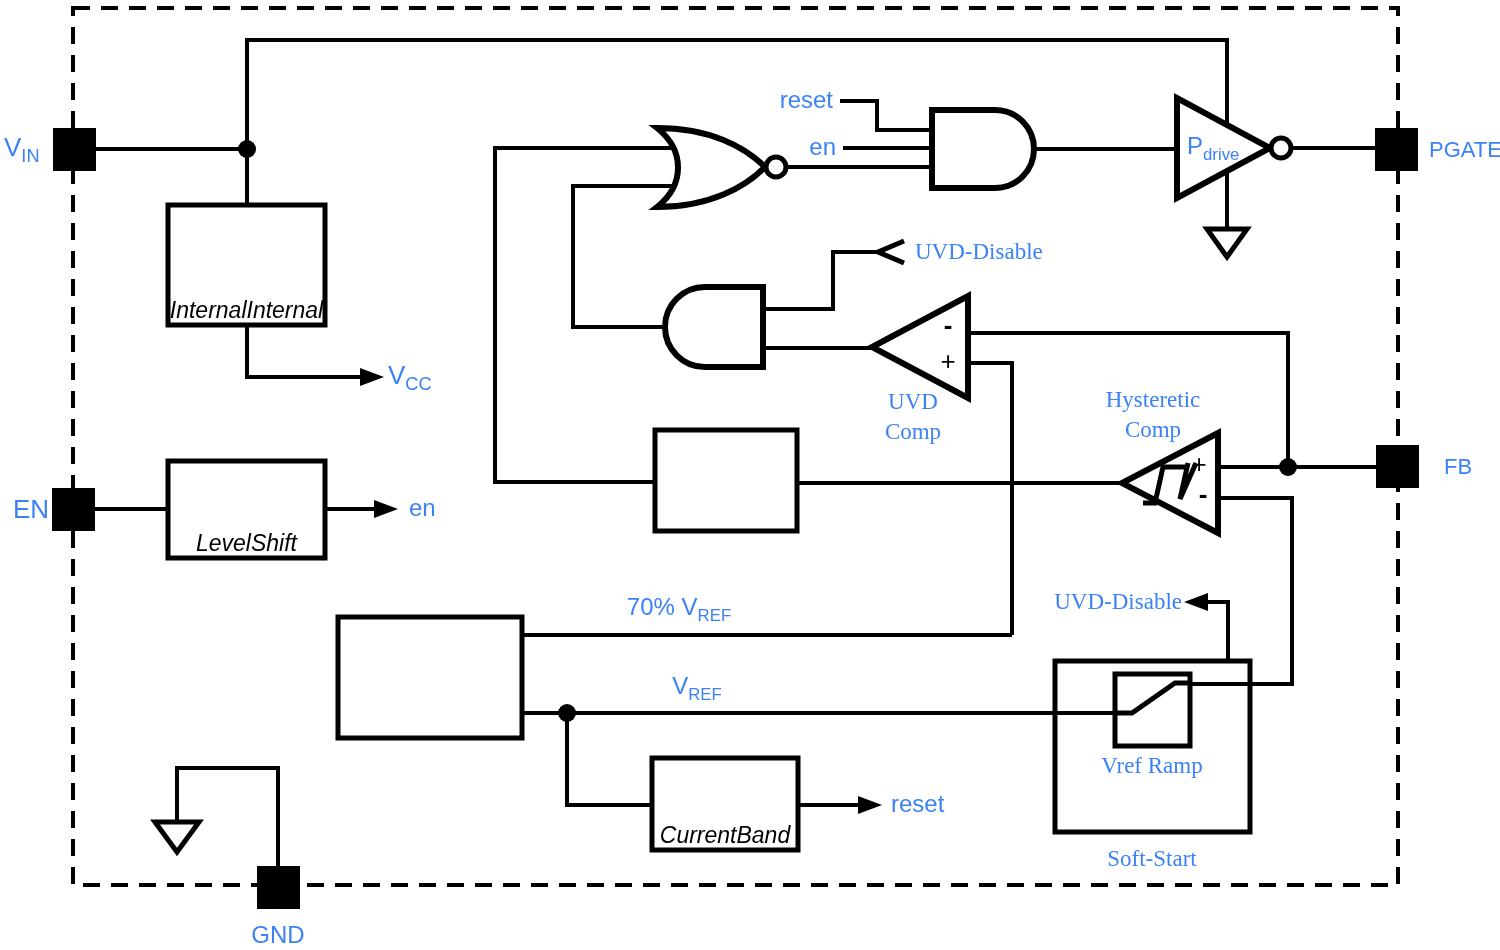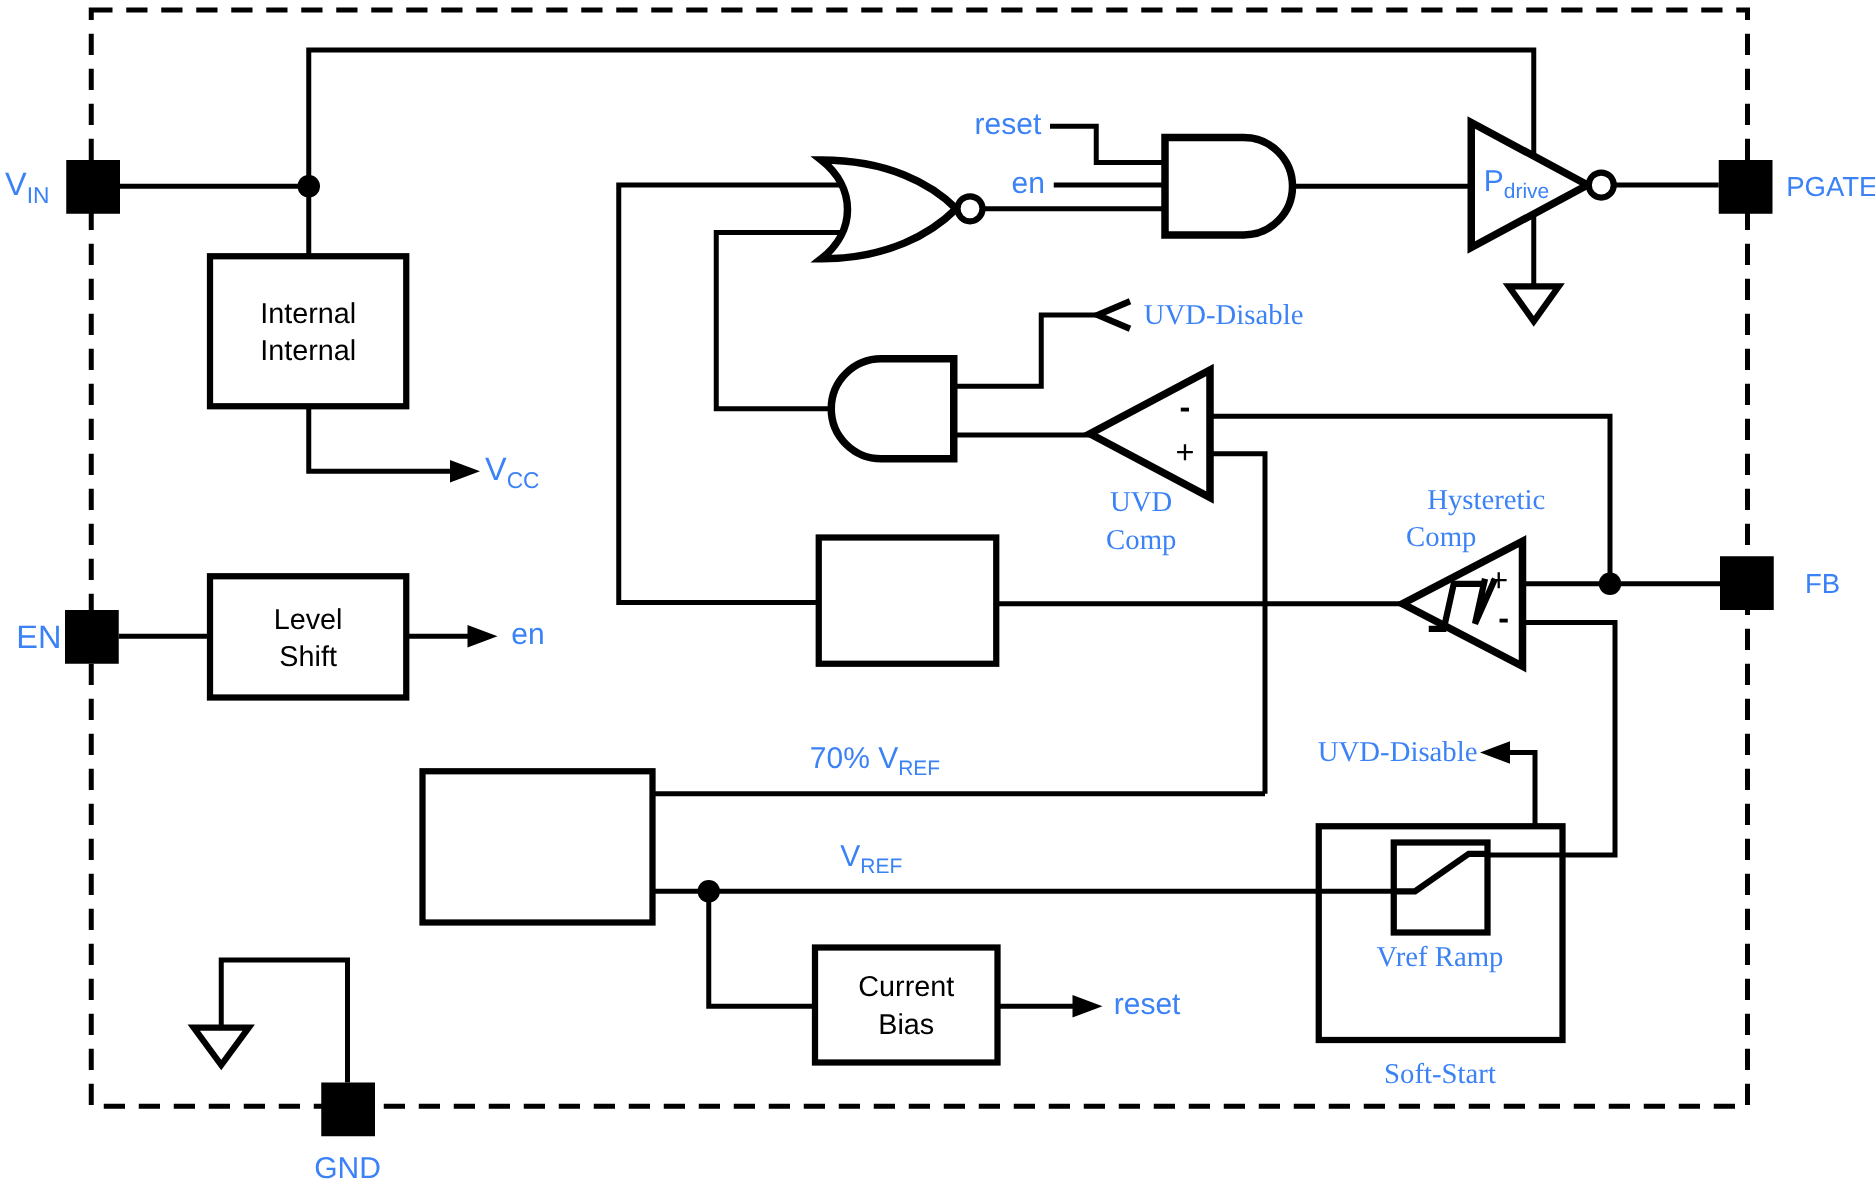--- a/index.html
+++ b/index.html
@@ -8,22 +8,22 @@
   #wires{position:absolute;left:0;top:0;}
   .lbl{position:absolute;white-space:nowrap;color:#3b82f6;line-height:1.1;}
   .c{transform:translateX(-50%);}
   .r{transform:translateX(-100%);}
   .f22{font-size:22px;}
   .f23{font-size:23px;font-family:Liberation Serif, serif;}
   .f24{font-size:24px;}
   .f26{font-size:26px;}
   .f28{font-size:28px;font-weight:bold;}
   sub{font-size:70%;}
-  .blk-label{position:absolute;display:flex;flex-direction:column;align-items:center;
-             justify-content:center;text-align:center;font-size:23px;line-height:30px;}
+  .blk-label{position:absolute;display:flex;align-items:flex-end;
+             justify-content:center;text-align:center;font-size:23px;line-height:30px;font-style:italic;}
   .sign{position:absolute;transform:translateX(-50%);font-size:26px;line-height:1;}
 </style>
 </head>
 <body>
 
 <div id="canvas">
 
   <svg id="wires" width="1500" height="950" viewBox="0 0 1500 950">
 
     <rect x="73" y="8" width="1325" height="877" fill="none" stroke="#000" stroke-width="4" stroke-dasharray="17 11"></rect>
@@ -108,40 +108,40 @@
   <div class="blk-label" style="left:168px;top:205px;width:157px;height:120px;">
     <div>Internal</div>
     <div>Internal</div>
   </div>
   <div class="blk-label" style="left:168px;top:461px;width:157px;height:97px;">
     <div>Level</div>
     <div>Shift</div>
   </div>
   <div class="blk-label" style="left:652px;top:758px;width:146px;height:92px;">
     <div>Current</div>
-    <div>Bias</div>
+    <div>Band</div>
   </div>
   <div class="lbl c f23" style="left:1152px;top:753px;">Vref Ramp</div>
   <div class="lbl c f23" style="left:1152px;top:798px;margin-top:48px;">Soft-Start</div>
 
   <div class="lbl f24" style="left:1187px;top:133px;"><span>P</span><sub>drive</sub></div>
 
   <div class="lbl c f23" style="left:913px;top:389px;">UVD</div>
   <div class="lbl c f23" style="left:913px;top:419px;">Comp</div>
   <div class="sign f28" style="left:948px;top:312px;">-</div>
   <div class="sign" style="left:948px;top:348px;">+</div>
 
-  <div class="lbl c f23" style="left:1153px;top:387px;margin-left:36px;">Hysteretic</div>
+  <div class="lbl c f23" style="left:1153px;top:387px;">Hysteretic</div>
   <div class="lbl c f23" style="left:1153px;top:417px;">Comp</div>
   <div class="sign" style="left:1199px;top:451px;">+</div>
   <div class="sign f28" style="left:1203px;top:481px;">-</div>
 
   <div class="lbl f26" style="left:388px;top:361px;"><span>V</span><sub>CC</sub></div>
   <div class="lbl f24" style="left:409px;top:495px;">en</div>
   <div class="lbl r f24" style="left:833px;top:87px;">reset</div>
   <div class="lbl r f24" style="left:836px;top:134px;">en</div>
   <div class="lbl f23" style="left:915px;top:239px;">UVD-Disable</div>
   <div class="lbl r f23" style="left:1182px;top:589px;">UVD-Disable</div>
-  <div class="lbl c f24" style="left:700px;top:594px;"><span>70% V</span><sub>REF</sub></div>
+  <div class="lbl c f24" style="left:679px;top:594px;"><span>70% V</span><sub>REF</sub></div>
   <div class="lbl c f24" style="left:697px;top:673px;"><span>V</span><sub>REF</sub></div>
   <div class="lbl f24" style="left:891px;top:791px;">reset</div>
 
 </div>
 
 </body></html>

